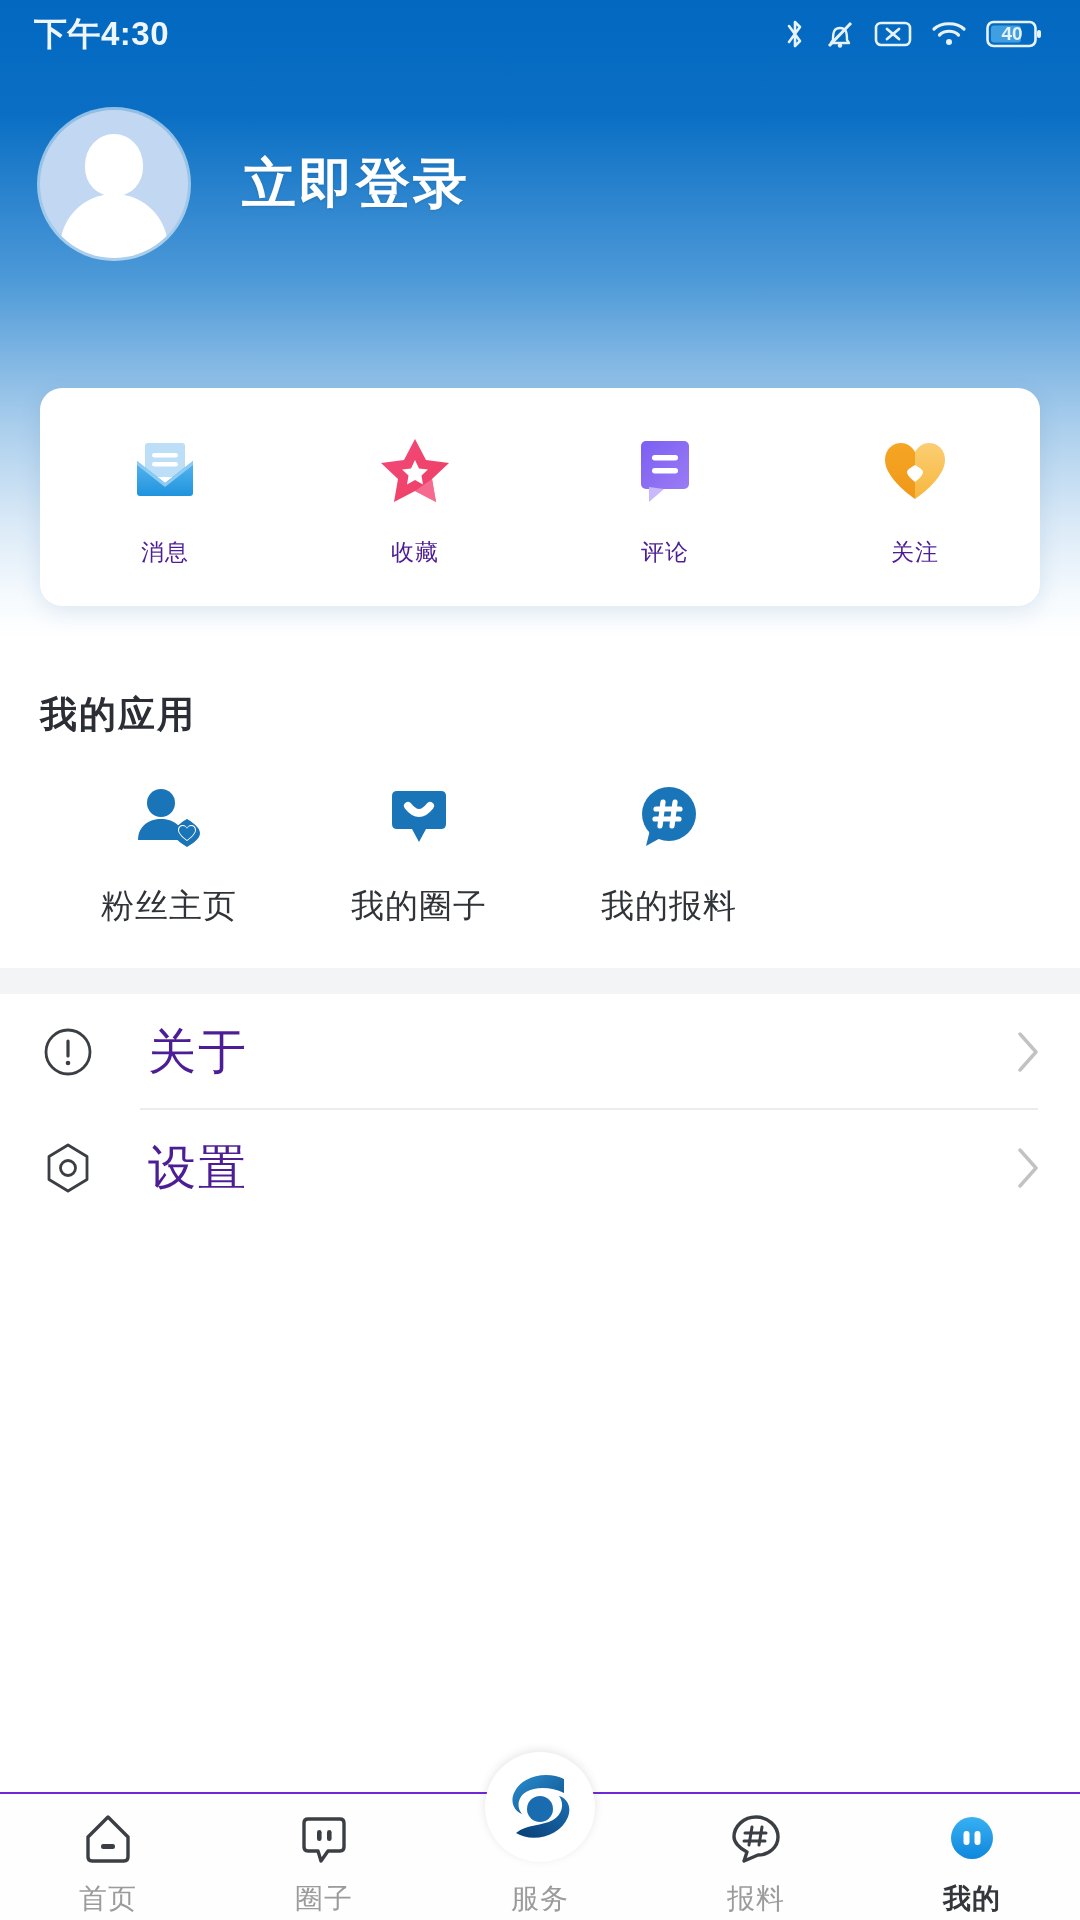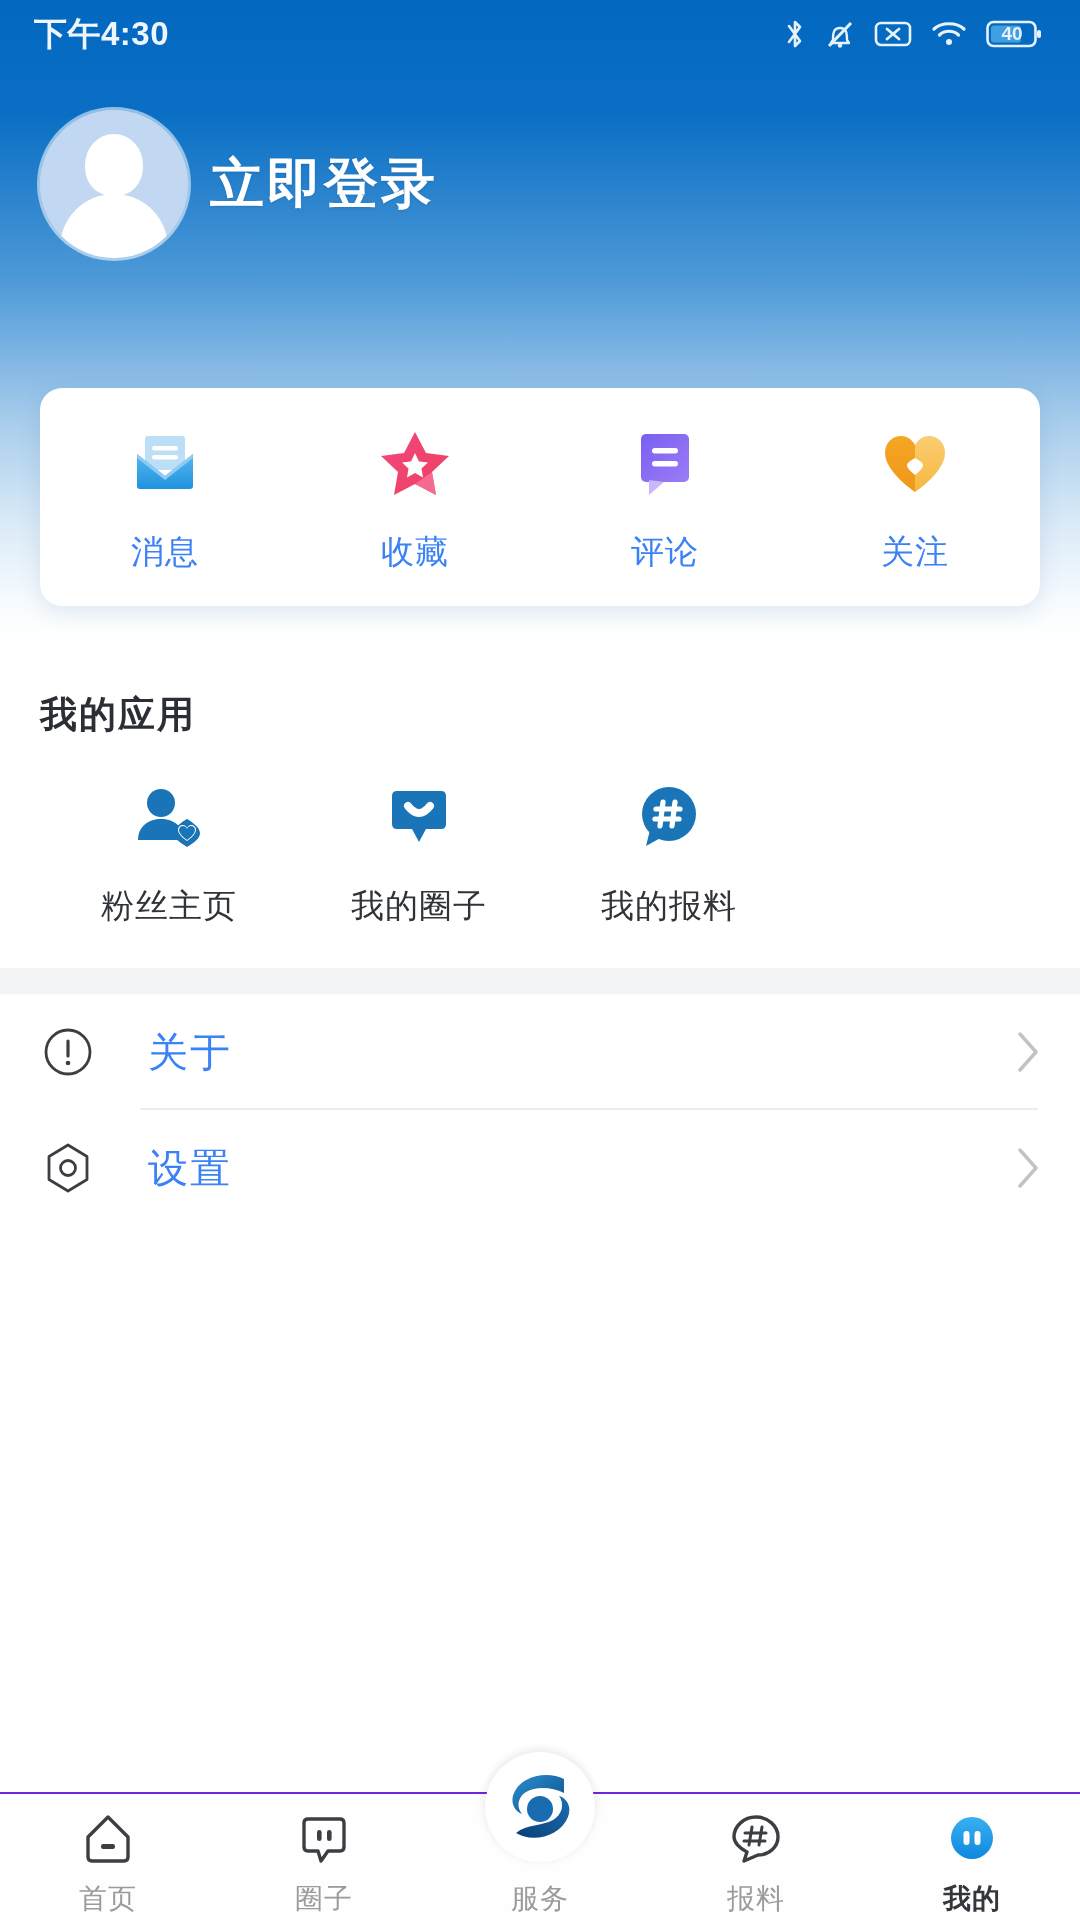--- a/index.html
+++ b/index.html
@@ -45,36 +45,36 @@
   }
   .avatar .head{
     position:absolute; left:50%; top:24px; transform:translateX(-50%);
     width:58px; height:62px; background:#ffffff; border-radius:50% 50% 46% 46%;
   }
   .avatar .body{
     position:absolute; left:50%; bottom:-16px; transform:translateX(-50%);
     width:108px; height:80px; background:#ffffff; border-radius:56px 56px 0 0;
   }
   .login-text{
-    margin-left:22px; color:#ffffff; font-size:54px; font-weight:bold;
+    margin-left:54px; color:#ffffff; font-size:54px; font-weight:bold;
     letter-spacing:3px; text-shadow:0 1px 3px rgba(0,0,0,.12);
   }
 
   
   .quick-card{
     position:absolute; left:40px; top:388px; width:1000px; height:218px;
     background:#ffffff; border-radius:22px;
     box-shadow:0 6px 22px rgba(40,90,150,.13);
     display:flex; align-items:center;
   }
   .quick-item{
     flex:1; display:flex; flex-direction:column; align-items:center; gap:26px;
   }
   .quick-ico{ width:84px; height:84px; position:relative; }
-  .quick-label{ font-size:33px; color:#3b82f6; letter-spacing:1px; }
+  .quick-label{ font-size:23px; color:#4c1d95; letter-spacing:1px; }
 
   
   .apps-title{
     position:absolute; left:40px; top:690px;
     font-size:37px; font-weight:bold; color:#2b2f35; letter-spacing:2px;
   }
   .apps-row{
     position:absolute; left:0; top:780px; width:1080px;
     display:flex; padding:0 44px;
   }
@@ -91,21 +91,21 @@
   }
 
   
   .list{ position:absolute; left:0; top:994px; width:1080px; }
   .row{
     position:relative; height:116px; display:flex; align-items:center;
     padding:0 38px 0 40px; background:#fff;
   }
   .row-ico{ width:56px; height:56px; flex:0 0 auto; }
   .row-label{
-    margin-left:52px; font-size:40px; color:#3b82f6; letter-spacing:2px; flex:1;
+    margin-left:52px; font-size:48px; color:#4c1d95; letter-spacing:2px; flex:1;
   }
   .row-chev{ width:28px; height:46px; flex:0 0 auto; opacity:.42; }
   .row-divider{
     position:absolute; left:140px; right:42px; bottom:0; height:2px;
     background:#ececec;
   }
 
   
   .bottomnav{
     position:absolute; left:0; bottom:0; width:1080px; height:128px;

